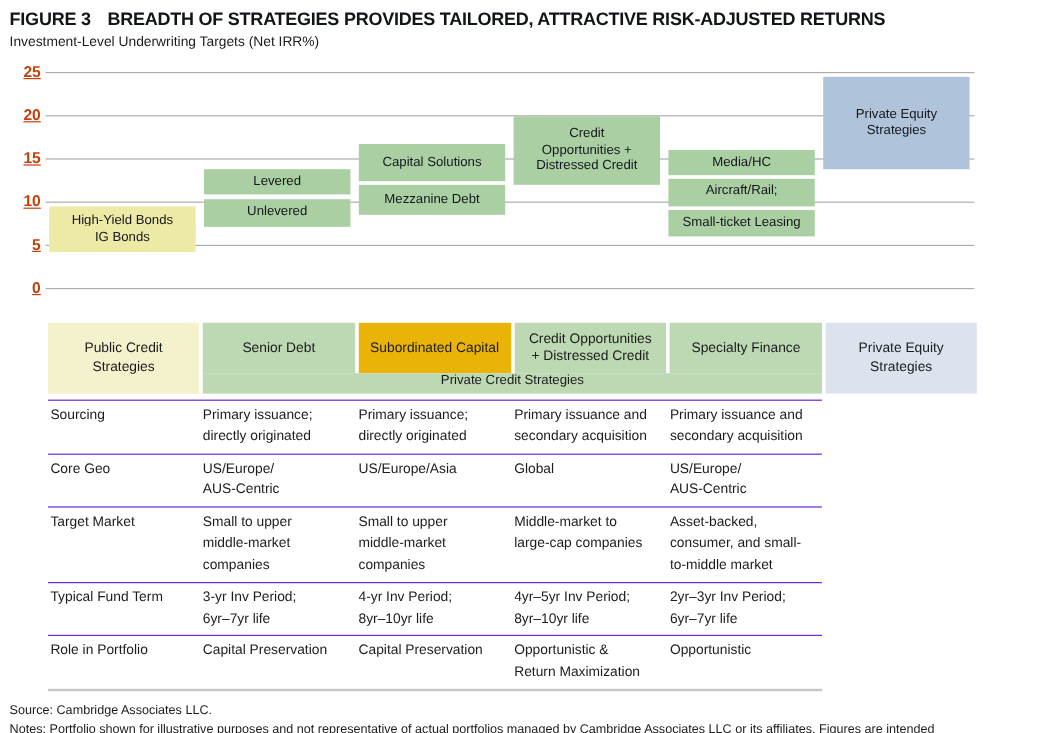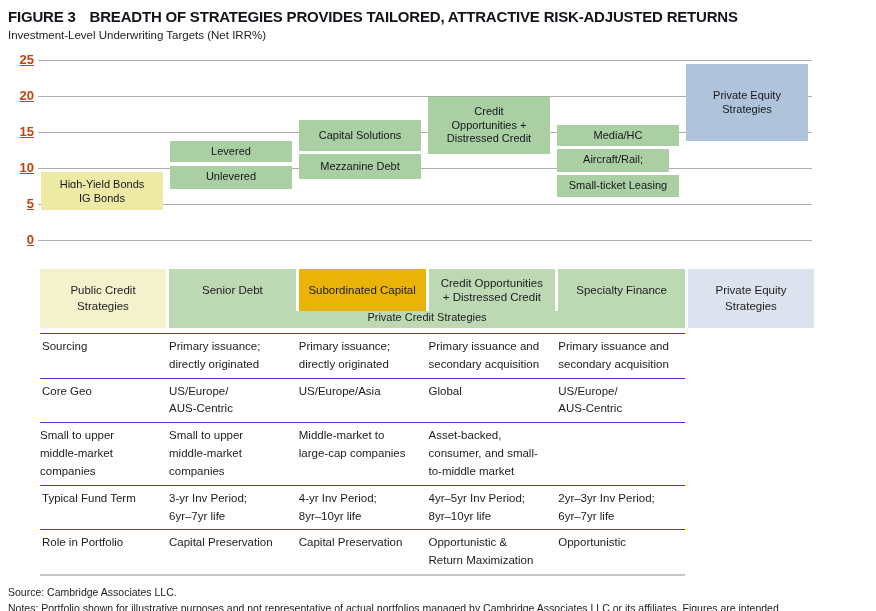--- a/index.html
+++ b/index.html
@@ -80,21 +80,21 @@
         <div class="cbox" style="left: 3px; width: 122px; top: 111.6px; height: 25.9px; background: rgb(237, 234, 166);">High-Yield Bonds</div>
         <div class="cbox" style="left: 3px; width: 122px; top: 128px; height: 22.3px; background: rgb(237, 234, 166);">IG Bonds</div>
         <div class="cbox" style="left: 132px; width: 122px; top: 81.4px; height: 20.9px; background: rgb(169, 207, 163);">Levered</div>
         <div class="cbox" style="left: 132px; width: 122px; top: 105.8px; height: 23px; background: rgb(169, 207, 163);">Unlevered</div>
         <div class="cbox" style="left: 261px; width: 122px; top: 59.8px; height: 31.7px; background: rgb(169, 207, 163);">Capital Solutions</div>
         <div class="cbox" style="left: 261px; width: 122px; top: 94.3px; height: 25.2px; background: rgb(169, 207, 163);">Mezzanine Debt</div>
         <div class="cbox" style="left: 390px; width: 122px; top: 36.7px; height: 57.6px; background: rgb(169, 207, 163);">Credit
 Opportunities +
 Distressed Credit</div>
         <div class="cbox" style="left: 519px; width: 122px; top: 64.8px; height: 21.6px; background: rgb(169, 207, 163);">Media/HC</div>
-        <div class="cbox" style="left: 519px; width: 112px; top: 88.6px; height: 23px; background: rgb(169, 207, 163);">Aircraft/Rail;</div>
+        <div class="cbox" style="left: 519px; width: 122px; top: 88.6px; height: 23px; background: rgb(169, 207, 163);">Aircraft/Rail;</div>
         <div class="cbox" style="left: 519px; width: 122px; top: 114.5px; height: 22.3px; background: rgb(169, 207, 163);">Small-ticket Leasing</div>
         <div class="cbox" style="left: 648px; width: 122px; top: 4.3px; height: 77px; background: rgb(175, 195, 219);">Private Equity
 Strategies</div>
       </div>
   </div>
 
   <div class="table-wrap">
     <div class="thead">
       <div class="th-public" style="background: rgb(244, 241, 205);">Public Credit
 Strategies</div>
@@ -125,20 +125,21 @@
         <div class="trow">
           <div class="rlabel">Core Geo</div>
           <div class="tcell">US/Europe/
 AUS-Centric</div>
           <div class="tcell">US/Europe/Asia</div>
           <div class="tcell">Global</div>
           <div class="tcell">US/Europe/
 AUS-Centric</div>
         </div>
         <div class="trow">
+          <div class="rlabel">Target Market</div>
           <div class="tcell">Small to upper
 middle-market
 companies</div>
           <div class="tcell">Small to upper
 middle-market
 companies</div>
           <div class="tcell">Middle-market to
 large-cap companies</div>
           <div class="tcell">Asset-backed,
 consumer, and small-

